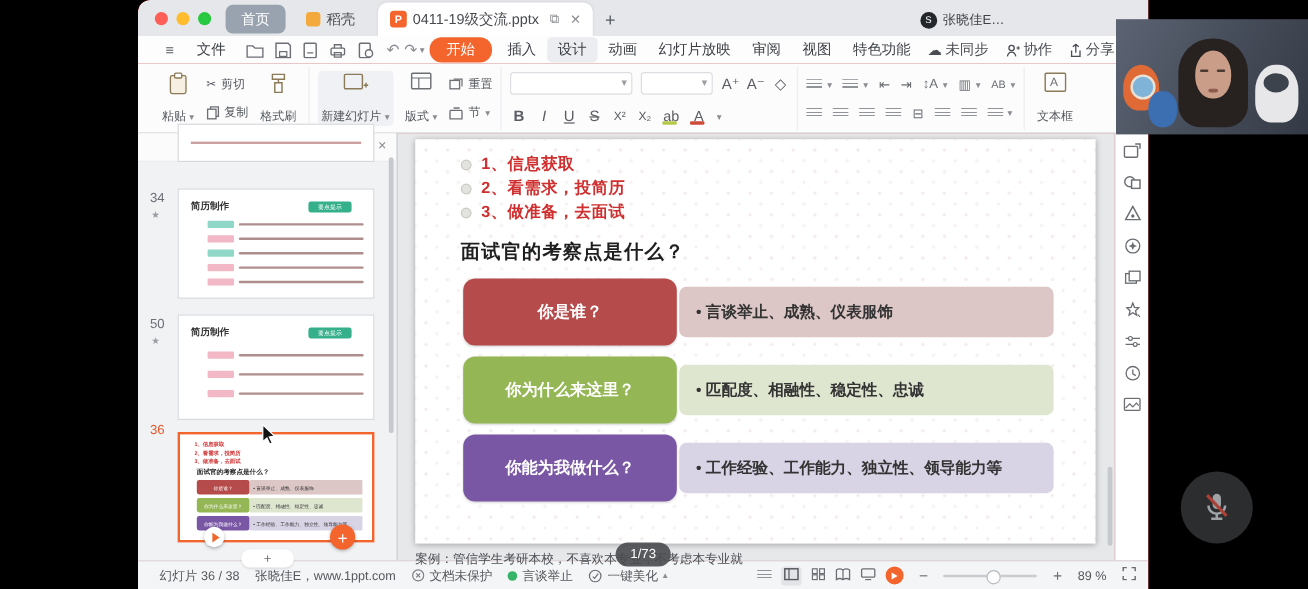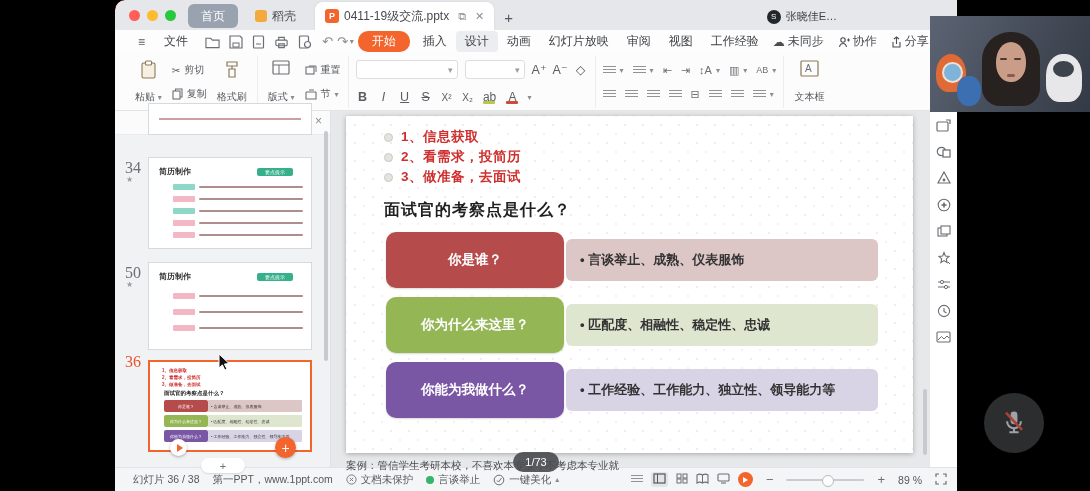--- a/index.html
+++ b/index.html
@@ -54,21 +54,21 @@
   .hidegrp{overflow:hidden;border-right:none;}
   
   .main{flex:1;display:flex;min-height:0;}
   .sidebar{width:215px;background:#f1f2f4;border-right:1px solid #dfe1e4;position:relative;flex:0 0 auto;}
   .side-head{height:23px;background:#fbfbfc;border-bottom:1px solid #ececee;display:flex;align-items:center;justify-content:center;position:relative;}
   .seg{display:flex;font-size:11px;}
   .seg-outline{background:#fff;border:1px solid #d8dadd;color:#55585d;padding:2px 12px;border-radius:5px 0 0 5px;}
   .seg-slides{background:#6a7381;border:1px solid #6a7381;color:#fff;padding:2px 12px;border-radius:0 5px 5px 0;}
   .side-close{position:absolute;right:8px;color:#8a8d92;font-size:12px;top:3px;}
   .thumb{position:absolute;left:33px;width:164px;background:#fff;border:1px solid #d7d9dc;box-sizing:border-box;overflow:hidden;}
-  .snum{position:absolute;left:10px;font-size:16px;color:#6b6f76;font-family:Liberation Serif, serif;}
+  .snum{position:absolute;left:10px;font-size:11px;color:#6b6f76;}
   .sstar{position:absolute;left:11px;font-size:8px;color:#9a9da2;}
   .t-title{font-size:8px;color:#333;font-weight:bold;position:absolute;left:10px;top:8px;}
   .t-badge{position:absolute;right:18px;top:10px;background:#35b08a;color:#fff;font-size:5px;padding:1px 8px;border-radius:2px;}
   .trow{position:absolute;left:24px;right:8px;height:6px;display:flex;align-items:center;gap:4px;}
   .tchip{width:22px;height:6px;border-radius:1px;flex:0 0 auto;}
   .tline{height:2px;background:#b08d8d;flex:1;border-radius:1px;}
   .c-teal{background:#8fd8c7}.c-pink{background:#f2b8c6}
   .sel{border:2px solid #f3652d;}
   .m36-list{position:absolute;left:12px;top:5px;font-size:4.5px;line-height:7px;color:#cf2f2f;font-weight:bold;}
   .m36-title{position:absolute;left:14px;top:28px;font-size:5.5px;color:#222;font-weight:bold;}
@@ -201,21 +201,21 @@
     <span class="undo">↶</span>
     <span class="undo">↷</span>
     <span class="car">▾</span>
     <span class="mitem m-start">开始</span>
     <span class="mitem">插入</span>
     <span class="mitem m-design">设计</span>
     <span class="mitem">动画</span>
     <span class="mitem">幻灯片放映</span>
     <span class="mitem">审阅</span>
     <span class="mitem">视图</span>
-    <span class="mitem">工作经验</span>
+    <span class="mitem">特色功能</span>
     <span class="mright">
       <span class="mr">
           <span>☁</span>
           <span>未同步</span>
         </span>
       <span class="mr">
           <svg width="12" height="12" viewBox="0 0 12 12">
             <circle cx="5" cy="4" r="2.2" fill="none" stroke="#4a4d52" stroke-width="1.1"></circle>
             <path d="M1.5 11c.5-2.5 2-3.5 3.5-3.5S8 8.5 8.5 11" fill="none" stroke="#4a4d52" stroke-width="1.1"></path>
             <path d="M9 4h3M10.5 2.5v3" stroke="#4a4d52"></path>
@@ -258,20 +258,27 @@
       <div class="vbtn">
         <svg width="16" height="19" viewBox="0 0 16 19">
             <path d="M3 2h10v4H3z M8 6v3 M5 9h6v8H5z" fill="none" stroke="#8a7a55" stroke-width="1.2"></path>
           </svg>
         <span class="lab">格式刷</span>
       </div>
     </div>
 
 
     <div class="grp">
+      <div class="vbtn" style="background:#f0f1f4;border-radius:4px;">
+        <svg width="21" height="18" viewBox="0 0 21 18">
+            <rect x="1" y="2" width="15" height="12" rx="1" fill="none" stroke="#8a7a55" stroke-width="1.2"></rect>
+            <path d="M17 11h4M19 9v4" stroke="#8a7a55" stroke-width="1.2"></path>
+          </svg>
+        <span class="lab"><span>新建幻灯片</span> <span class="car">▾</span></span>
+      </div>
       <div class="vbtn">
         <svg width="18" height="16" viewBox="0 0 18 16">
             <rect x="1" y="1" width="16" height="13" rx="1" fill="none" stroke="#6b6e73" stroke-width="1.2"></rect>
             <path d="M1 5h16M7 5v9" stroke="#6b6e73"></path>
           </svg>
         <span class="lab"><span>版式</span> <span class="car">▾</span></span>
       </div>
       <div class="stack">
         <span class="rowbtn">
             <svg width="12" height="11" viewBox="0 0 12 11">
@@ -533,21 +540,21 @@
         </svg>
       <svg width="15" height="12" viewBox="0 0 15 12">
           <rect x="1" y="1" width="13" height="10" rx="1" fill="none" stroke="#6a6d72" stroke-width="1.1"></rect>
           <path d="M2 9l3.5-3.5 2.5 2.5 3-3L13 7" fill="none" stroke="#6a6d72"></path>
         </svg>
     </div>
   </div>
 
   <div class="statusbar">
     <span class="sb-it">幻灯片 36 / 38</span>
-    <span class="sb-it">第一PPT，www.1ppt.com</span>
+    <span class="sb-it">张晓佳E，www.1ppt.com</span>
     <span class="sb-it">
         <svg width="11" height="11" viewBox="0 0 11 11">
           <circle cx="5.5" cy="5.5" r="4.6" fill="none" stroke="#7a7d82" stroke-width="1"></circle>
           <path d="M3.8 3.8l3.4 3.4M7.2 3.8L3.8 7.2" stroke="#7a7d82" stroke-width="1"></path>
         </svg>
         <span>文档未保护</span>
       </span>
     <span class="sb-it">
         <span class="gdot"></span>
         <span>言谈举止</span>

